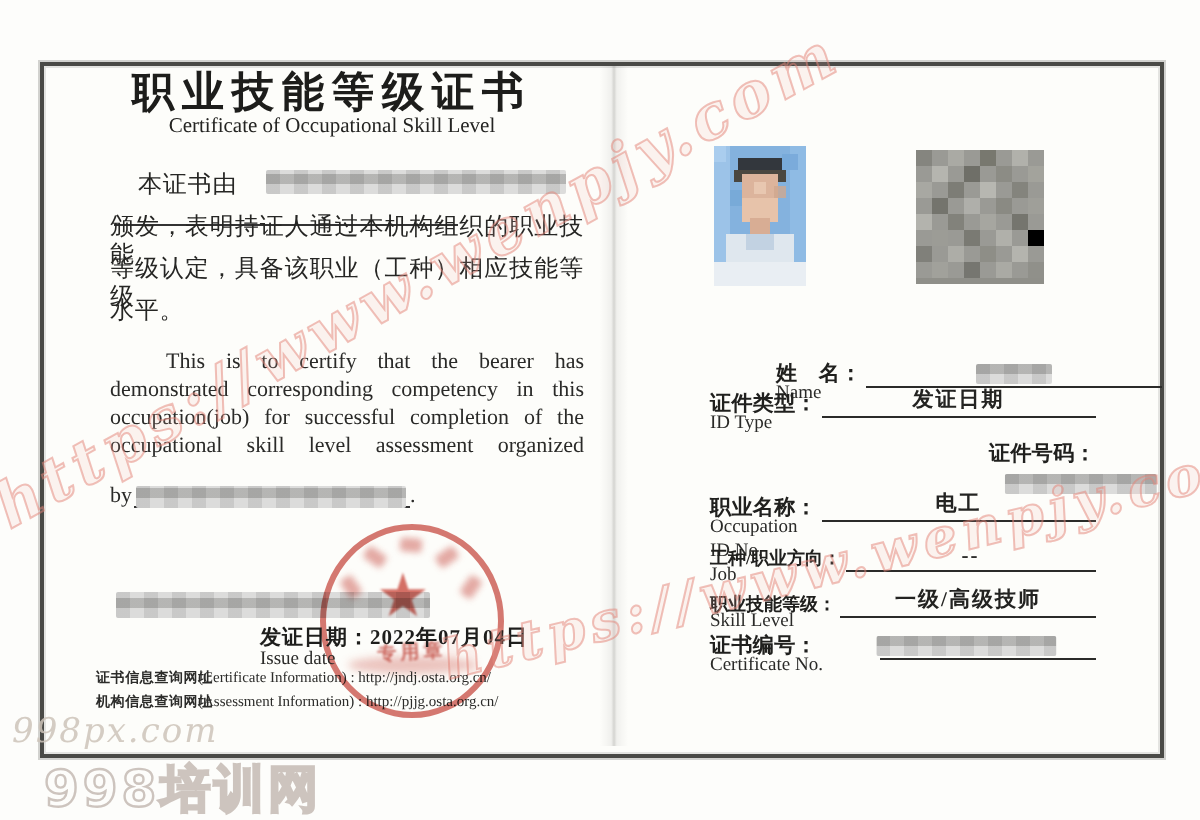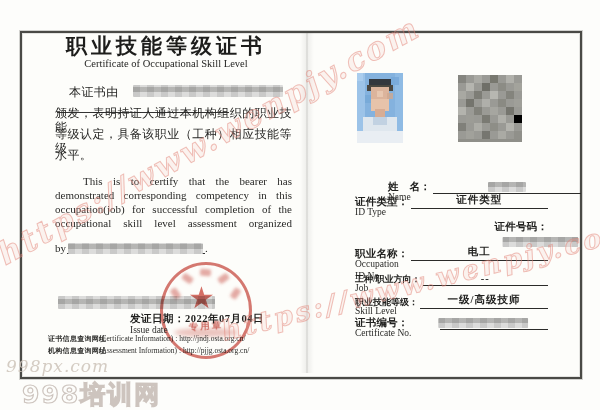--- a/index.html
+++ b/index.html
@@ -216,21 +216,21 @@
 <div class="abs field-row" style="top:179px;margin-left:33px;">
   <span class="f-label">姓　名：</span>
   <span class="f-line">
       <span class="f-bar px-bar" style="width:38px;"></span>
     </span>
   <span class="f-en" style="top:13px;">Name</span>
 </div>
 <div class="abs field-row" style="top:194px;">
   <span class="f-label">证件类型：</span>
   <span class="f-line">
-      <span class="f-value">证件类型</span>
+      <span class="f-value">发证日期</span>
     </span>
   <span class="f-en" style="top:13px;">ID Type</span>
 </div>
 <div class="abs field-row" style="top:220px;flex-direction:column;">
   <span class="f-label">证件号码：</span>
   <span class="f-line">
       <span class="f-bar px-bar" style="width:76px;transform:translateX(-60%);"></span>
     </span>
   <span class="f-en" style="top:13px;margin-top:38px;">ID No.</span>
 </div>

